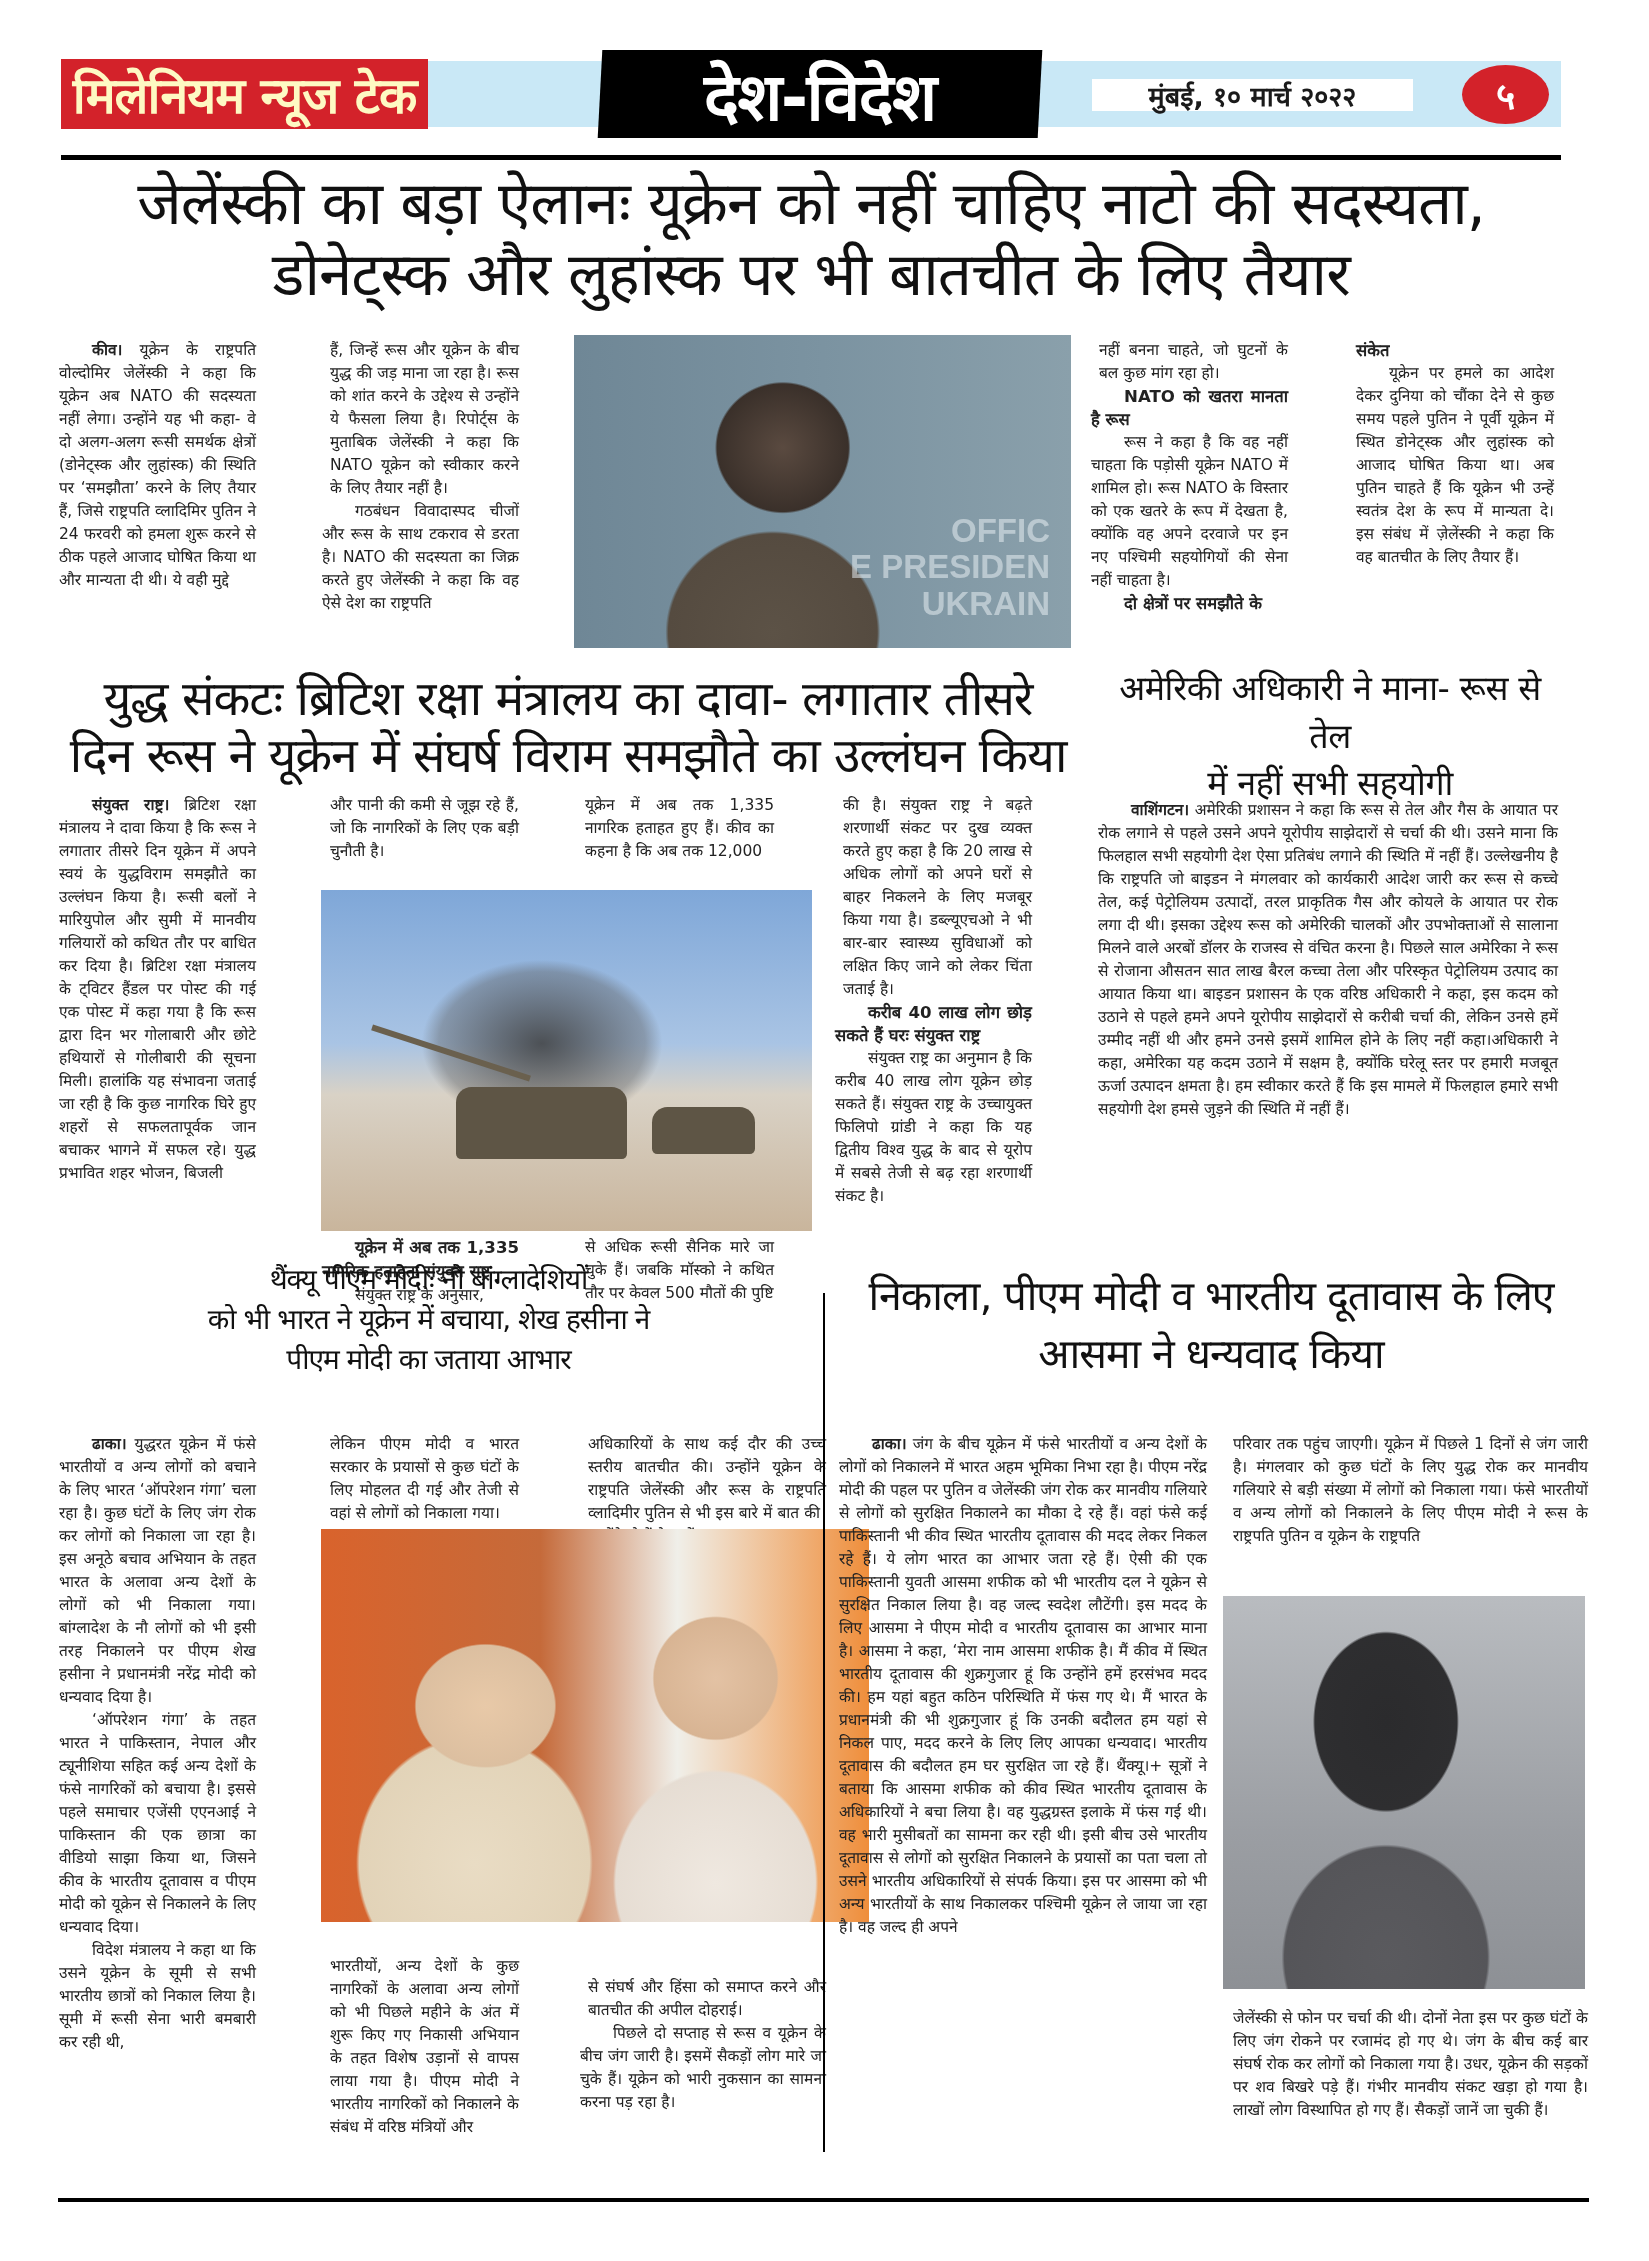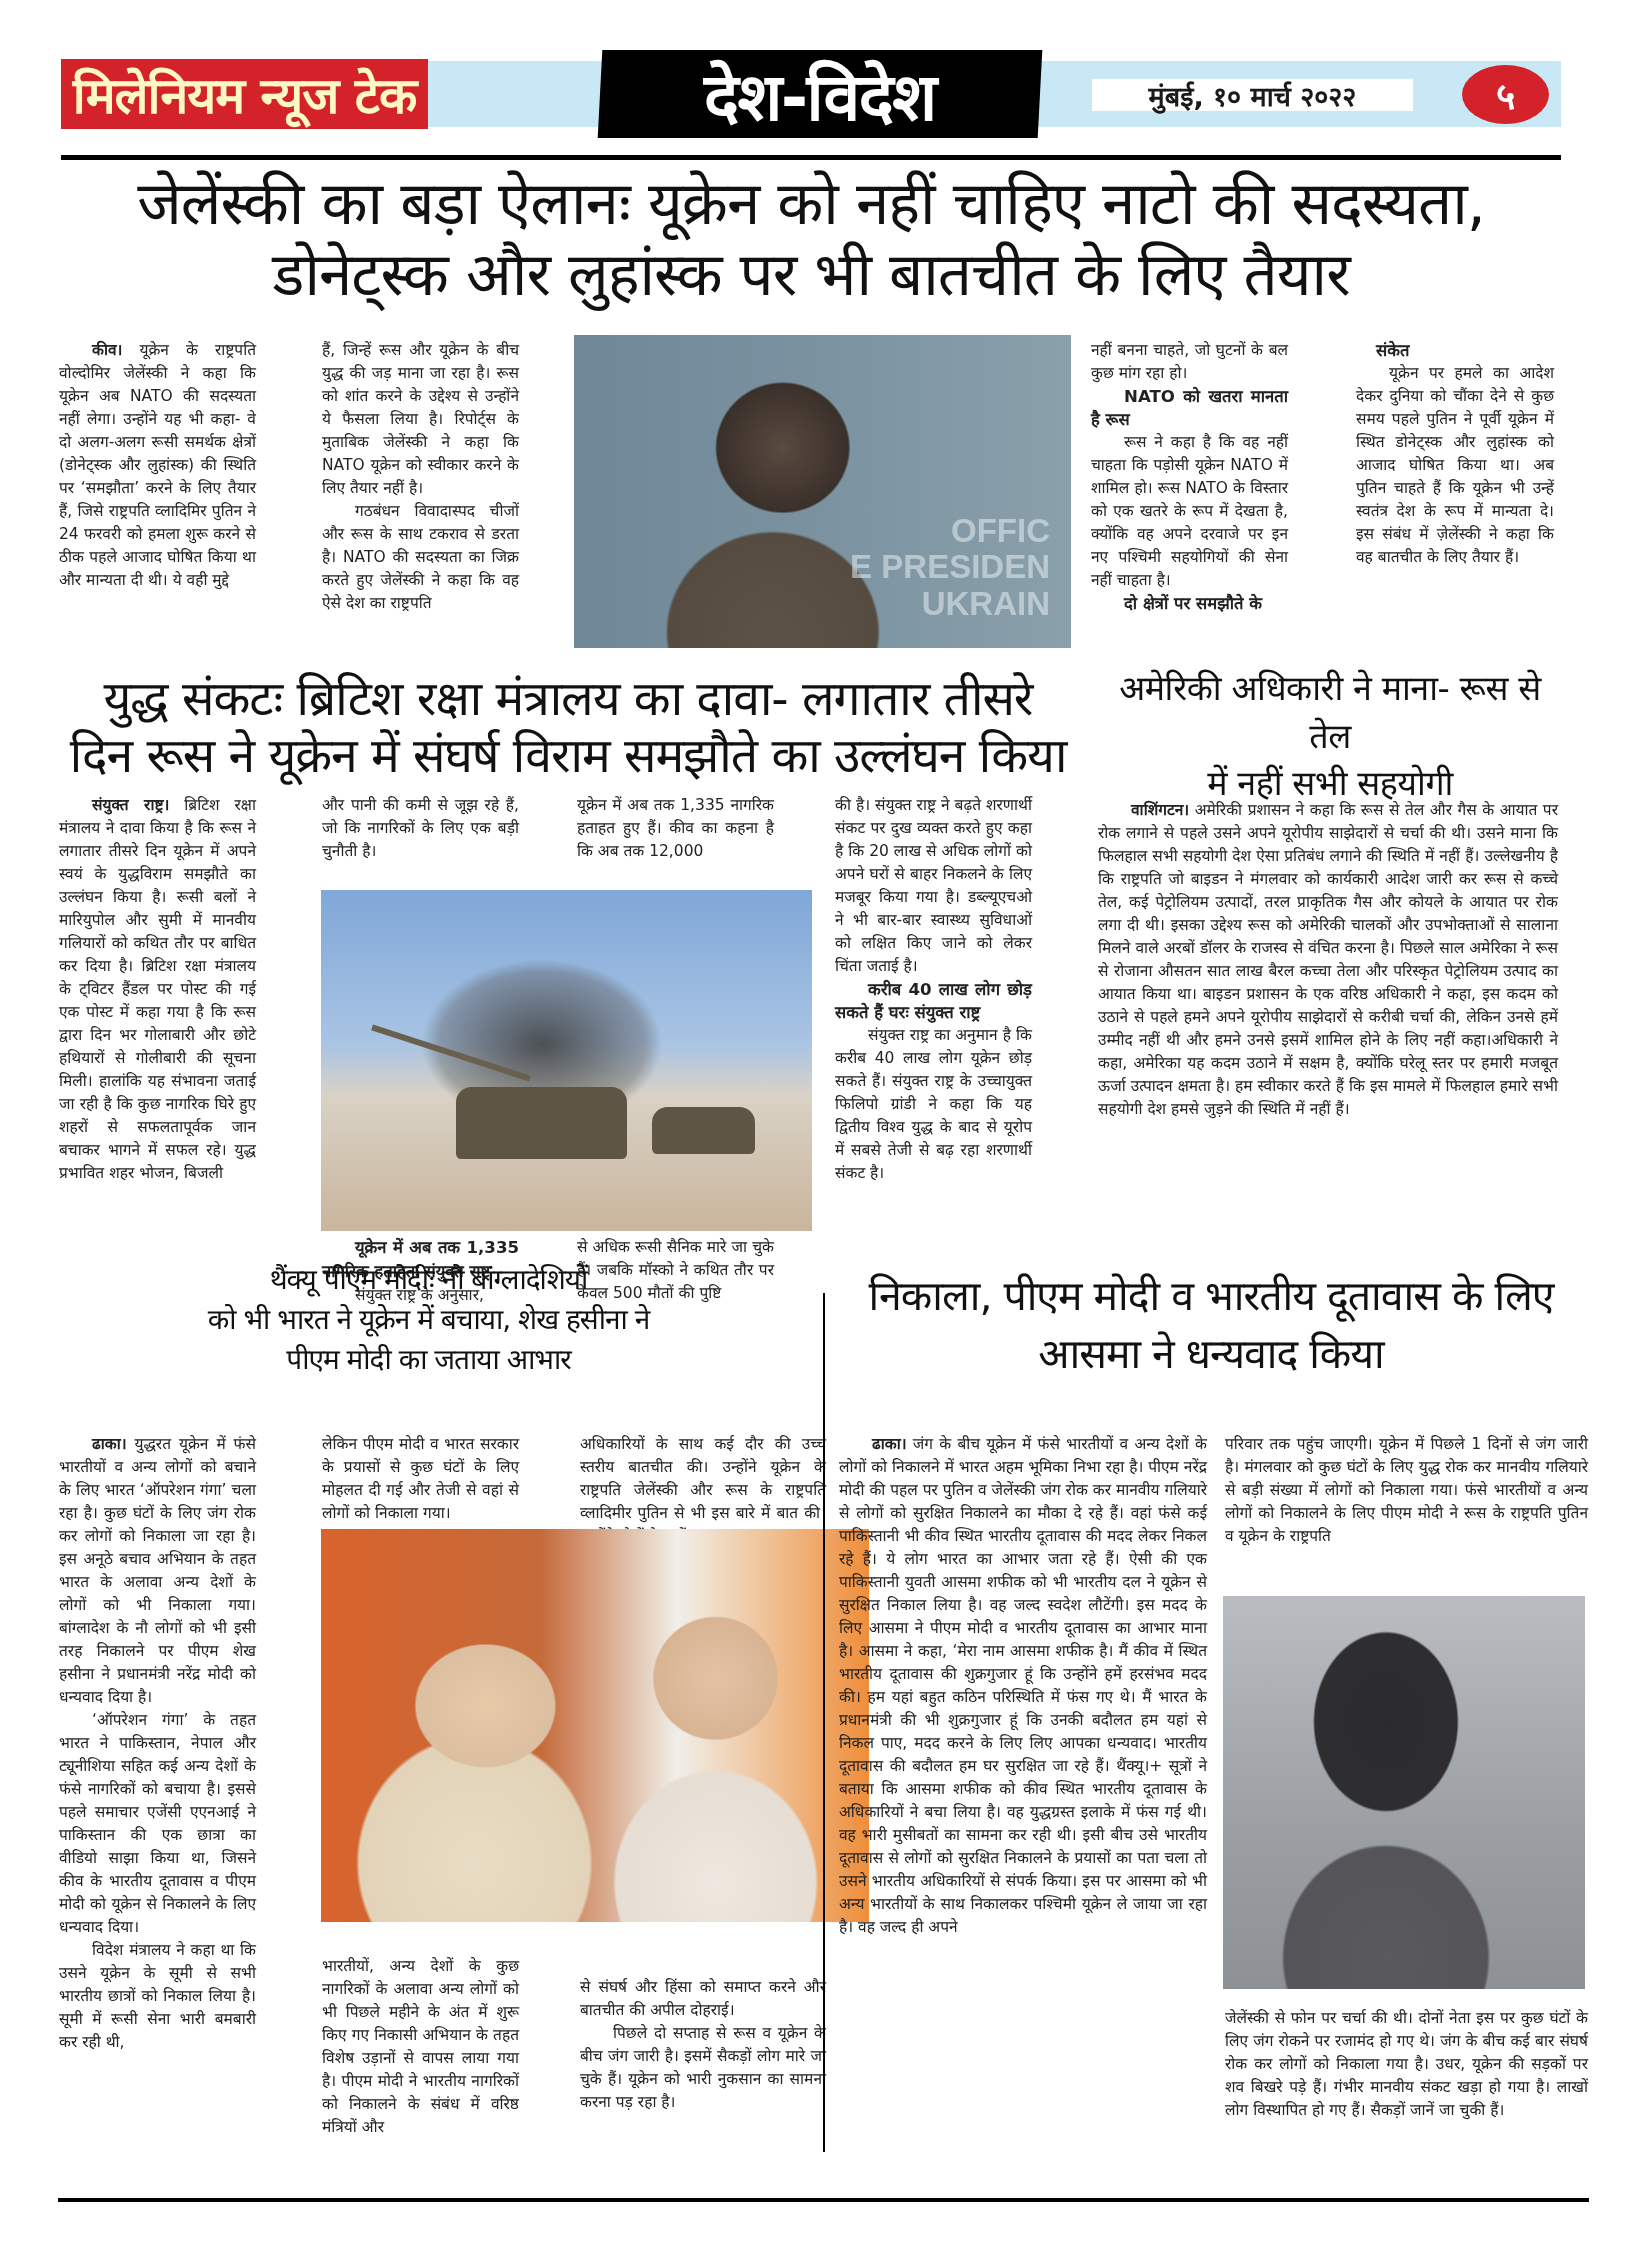--- a/index.html
+++ b/index.html
@@ -27,24 +27,24 @@
   .hl { font-weight: normal; text-align: center; line-height: 1.18; letter-spacing: -1px; color: #111; }
   .hl-main { left: 61px; top: 168px; width: 1500px; font-size: 60px; }
   .hl-2 { left: 61px; top: 670px; width: 1014px; font-size: 48px; }
   .hl-3 { left: 1097px; top: 665px; width: 466px; font-size: 34px; line-height: 1.4; letter-spacing: -0.5px; }
   .hl-4 { left: 61px; top: 1260px; width: 735px; font-size: 28px; line-height: 1.42; }
   .hl-5 { left: 854px; top: 1267px; width: 714px; font-size: 41px; line-height: 1.42; }
 
   
   .col { font-size: 15.5px; line-height: 23px; text-align: justify; color: #222; }
   .col p { text-indent: 33px; }
-  .col p.noindent { text-indent: 0; }
+  .col p.noindent { text-indent: 0; margin-left: 8px; }
   .dateline { font-weight: bold; }
   .subhead { font-weight: bold; font-size: 16.6px; text-indent: 33px; }
-  .subhead.noind { text-indent: 0; margin-left: 20px; }
+  .subhead.noind { text-indent: 0; }
   .caption { font-weight: bold; font-size: 16.6px; line-height: 24px; text-indent: 33px; }
 
   
   .photo { overflow: hidden; }
   .ph-zelensky { left: 574px; top: 335px; width: 497px; height: 313px;
     background: radial-gradient(ellipse 22% 34% at 42% 36%, #5a4a40 0%, #3a302a 60%, transparent 62%),
                 radial-gradient(ellipse 30% 45% at 40% 95%, #5c5246 0%, #554b40 70%, transparent 72%),
                 linear-gradient(90deg, #6f8796 0%, #7b93a1 50%, #8aa0ab 100%); }
   .ph-zelensky .txt { position: absolute; right: 21px; bottom: 26px; color: rgba(230,236,240,0.55);
     font-size: 33px; font-weight: bold; line-height: 1.1; text-align: right; font-family: "Liberation Sans", sans-serif; }

